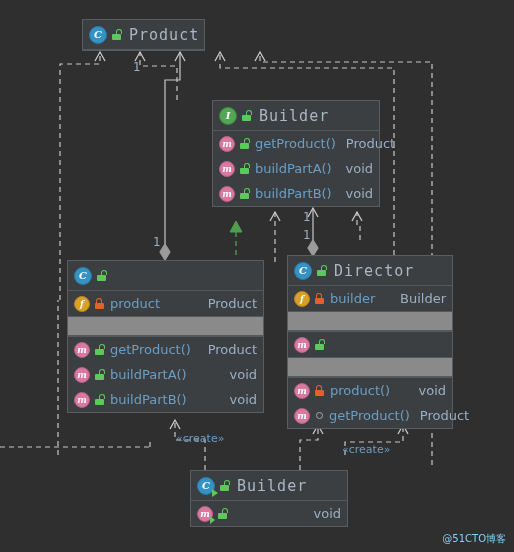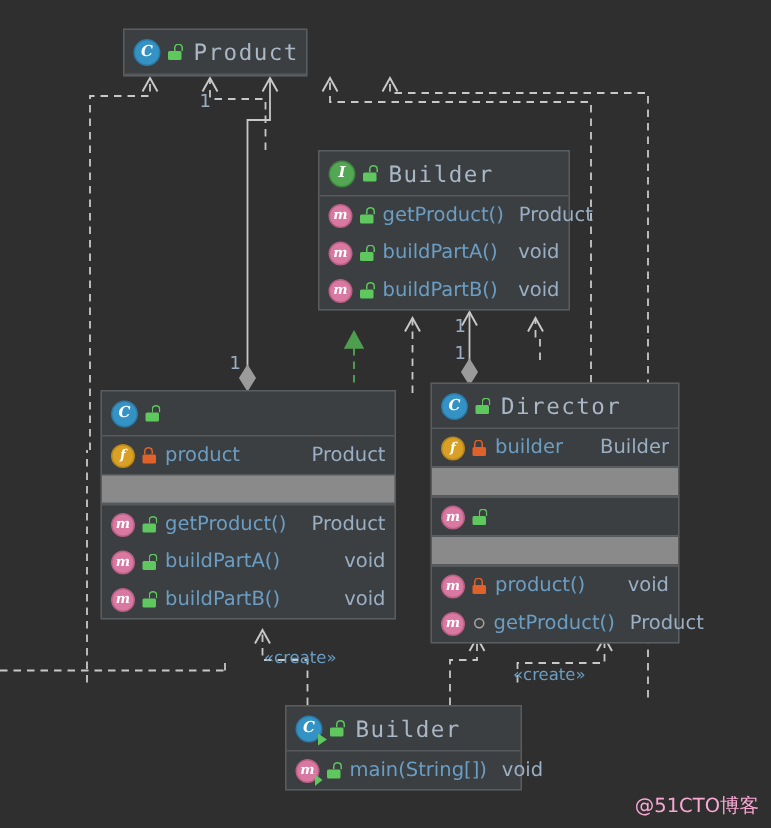--- a/index.html
+++ b/index.html
@@ -155,22 +155,22 @@
     position: absolute;
     font-family: "DejaVu Sans", sans-serif;
     font-size: 12px;
     color: #9aafc4;
     z-index: 4;
   }
   .watermark {
     position: absolute;
     right: 8px;
     bottom: 6px;
-    font-size: 13px;
-    color: #f9a8d4;
+    font-size: 10px;
+    color: #7dd3fc;
     font-family: "DejaVu Sans", sans-serif;
     z-index: 9;
   }
 </style>
 </head>
 <body>
 
 <div id="canvas" style="background: rgb(47, 47, 47);">
 
   <svg id="edges" viewBox="0 0 514 552" width="514" height="552">
@@ -431,21 +431,20 @@
     <div class="section first">
       <div class="row">
         <span class="ico">
           <span class="circ sm ic-method">m</span>
           <span class="runbadge sm"></span>
         </span>
         <span class="lock pub">
             <b></b>
             <i></i>
           </span>
-        <span class="rname">main(String[])</span>
         <span class="rtype">void</span>
       </div>
     </div>
   </div>
 
   <div class="edgelabel" style="left:176px; top:432px;">«create»</div>
   <div class="edgelabel" style="left:342px; top:443px;">«create»</div>
 
   <div class="multlabel" style="left:133px; top:60px;">1</div>
   <div class="multlabel" style="left:153px; top:235px;">1</div>

